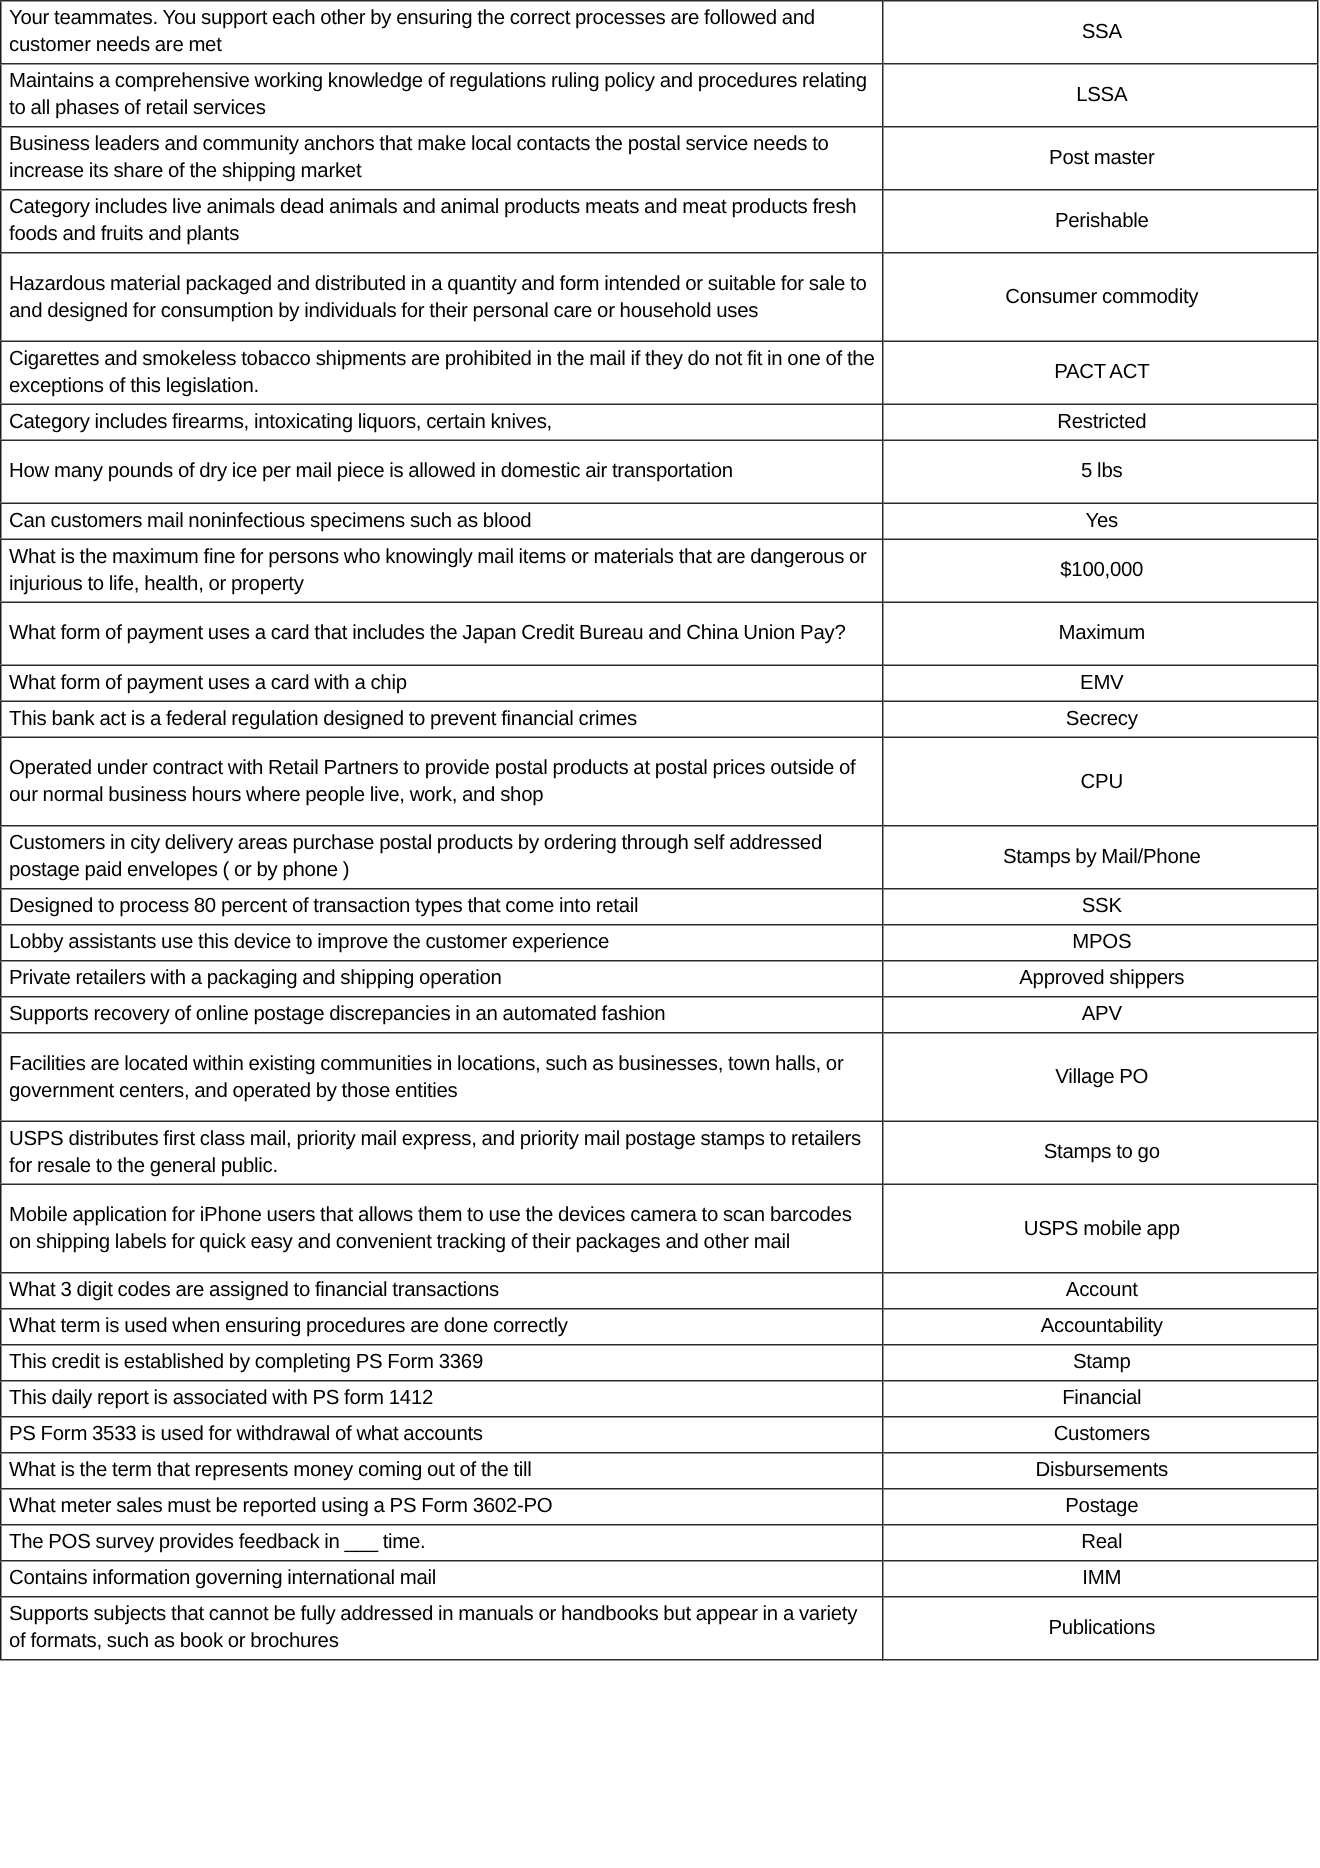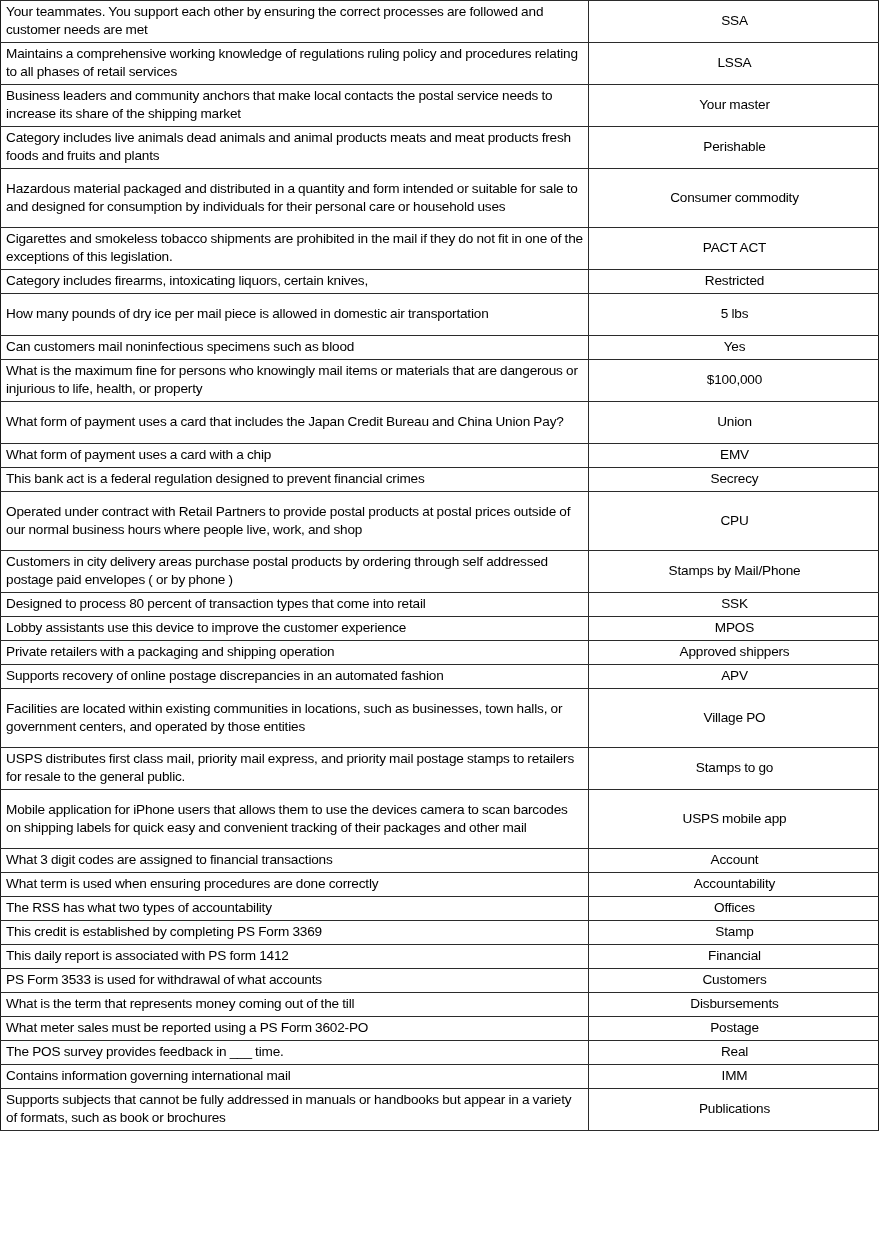--- a/index.html
+++ b/index.html
@@ -85,21 +85,21 @@
         </td>
         <td class="answer-cell">
           <span class="answer-text">LSSA</span>
         </td>
       </tr>
       <tr class="rows-2">
         <td class="term-cell">
           <span class="term-text">Business leaders and community anchors that make local contacts the postal service needs to increase its share of the shipping market</span>
         </td>
         <td class="answer-cell">
-          <span class="answer-text">Your master</span>
+          <span class="answer-text">Post master</span>
         </td>
       </tr>
       <tr class="rows-2">
         <td class="term-cell">
           <span class="term-text">Category includes live animals dead animals and animal products meats and meat products fresh foods and fruits and plants</span>
         </td>
         <td class="answer-cell">
           <span class="answer-text">Perishable</span>
         </td>
       </tr>
@@ -149,21 +149,21 @@
         </td>
         <td class="answer-cell">
           <span class="answer-text">$100,000</span>
         </td>
       </tr>
       <tr class="rows-2">
         <td class="term-cell">
           <span class="term-text">What form of payment uses a card that includes the Japan Credit Bureau and China Union Pay?</span>
         </td>
         <td class="answer-cell">
-          <span class="answer-text">Union</span>
+          <span class="answer-text">Maximum</span>
         </td>
       </tr>
       <tr class="rows-1">
         <td class="term-cell">
           <span class="term-text">What form of payment uses a card with a chip</span>
         </td>
         <td class="answer-cell">
           <span class="answer-text">EMV</span>
         </td>
       </tr>
@@ -254,28 +254,20 @@
         <td class="answer-cell">
           <span class="answer-text">Account</span>
         </td>
       </tr>
       <tr class="rows-1">
         <td class="term-cell">
           <span class="term-text">What term is used when ensuring procedures are done correctly</span>
         </td>
         <td class="answer-cell">
           <span class="answer-text">Accountability</span>
-        </td>
-      </tr>
-      <tr class="rows-1">
-        <td class="term-cell">
-          <span class="term-text">The RSS has what two types of accountability</span>
-        </td>
-        <td class="answer-cell">
-          <span class="answer-text">Offices</span>
         </td>
       </tr>
       <tr class="rows-1">
         <td class="term-cell">
           <span class="term-text">This credit is established by completing PS Form 3369</span>
         </td>
         <td class="answer-cell">
           <span class="answer-text">Stamp</span>
         </td>
       </tr>

